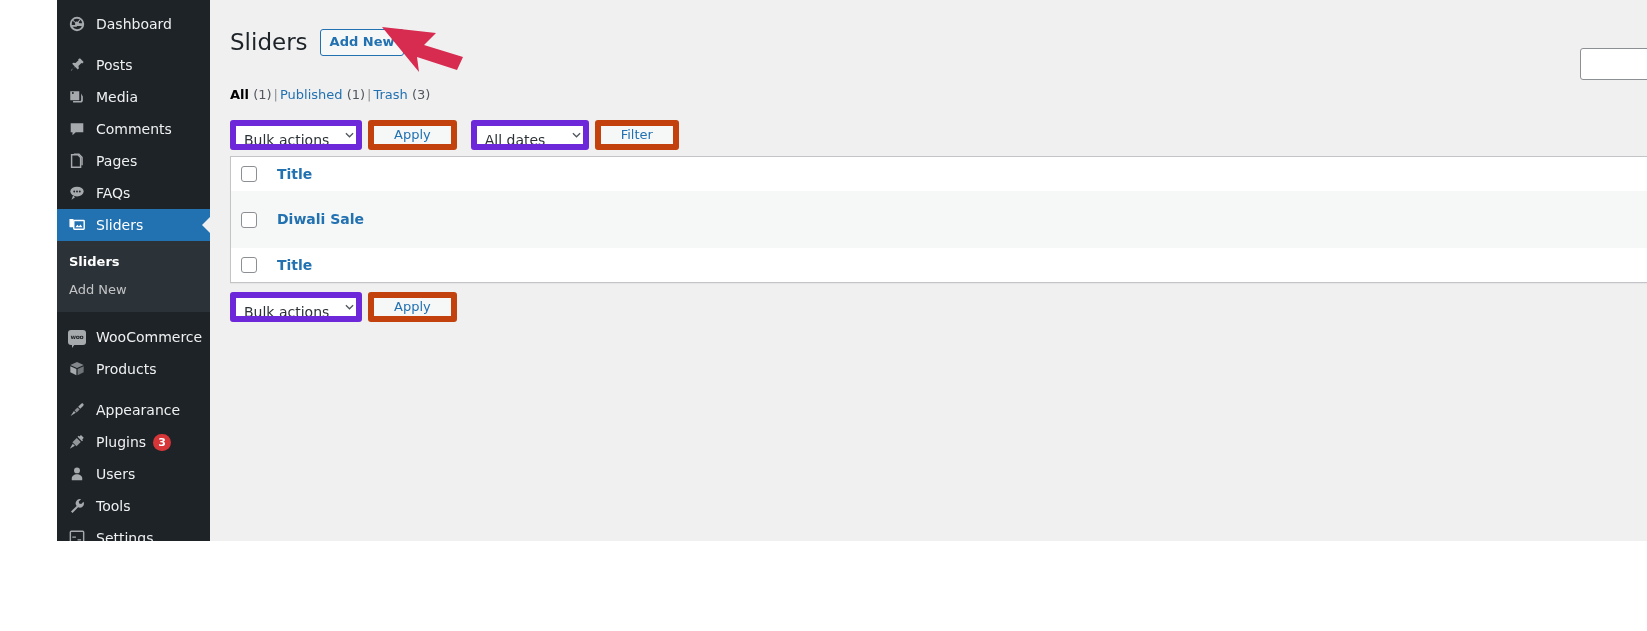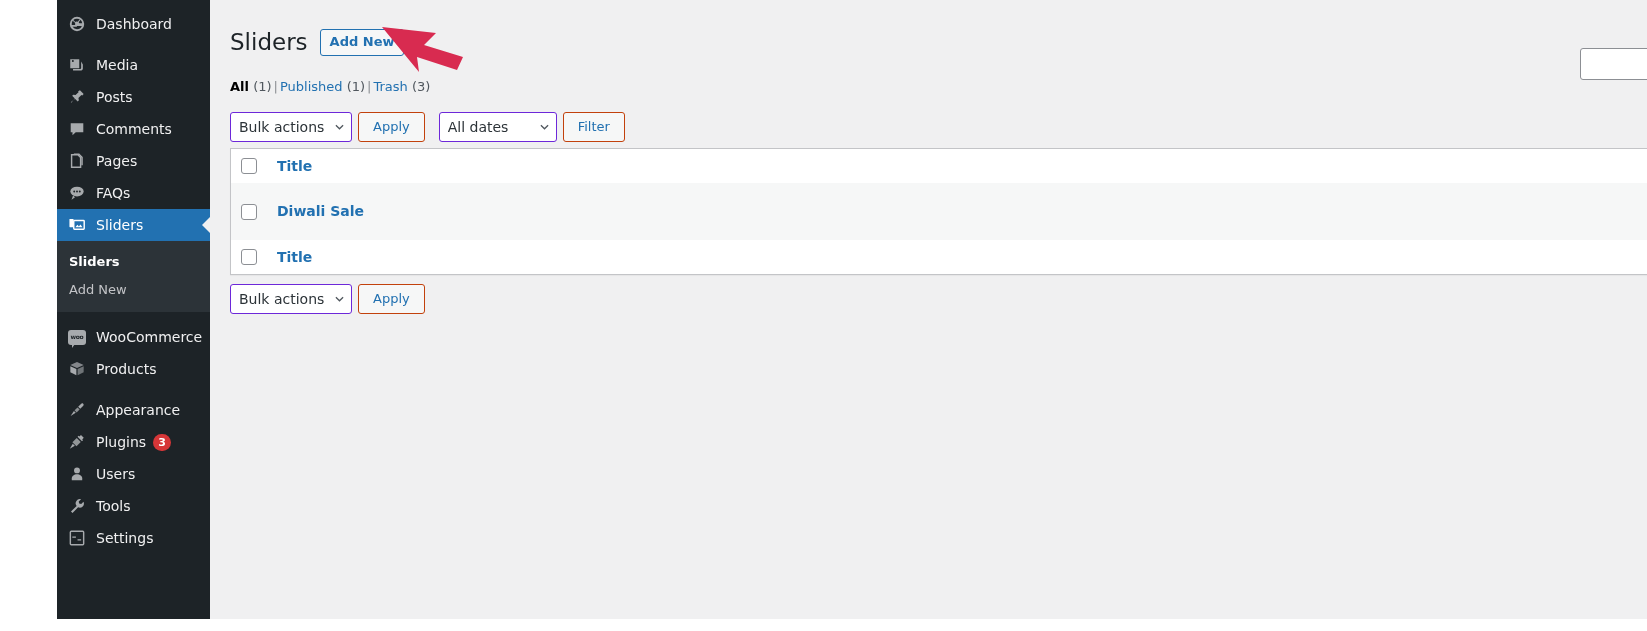--- a/index.html
+++ b/index.html
@@ -3,21 +3,21 @@
 <meta charset="utf-8">
 <style>
   * { box-sizing: border-box; margin: 0; padding: 0; }
   html, body {
     width: 1647px; height: 631px;
     overflow: hidden;
     background: #ffffff;
     font-family: "DejaVu Sans", "Liberation Sans", sans-serif;
     -webkit-font-smoothing: antialiased;
   }
-  #screen { position: relative; width: 1647px; height: 619px; background: #0ea5e9; overflow: hidden; }
+  #screen { position: relative; width: 1647px; height: 541px; background: #0ea5e9; overflow: hidden; }
 
   
   .gutter { position: absolute; left: 0; top: 0; width: 57px; height: 631px; background: #ffffff; }
 
   
   #adminmenu {
     position: absolute; left: 57px; top: 0; width: 153px; height: 631px;
     background: #1d2327; color: #f0f0f1;
     font-size: 14px; line-height: 1;
   }
@@ -78,46 +78,46 @@
   }
   .page-title-action {
     margin-left: 12px; margin-top: 4px;
     display: inline-block; padding: 2px 9px 3px 9px;
     border: 1px solid #2271b1; border-radius: 3px; background: #f6f7f7;
     color: #2271b1; font-size: 13px; font-weight: 600; line-height: 1.6;
     text-decoration: none; cursor: pointer;
   }
 
   .subsubsub {
-    list-style: none; margin: 12px 0 0 0; padding: 0;
+    list-style: none; margin: 20px 0 0 0; padding: 0;
     font-size: 13px; color: #50575e; line-height: 2;
   }
   .subsubsub li { display: inline-block; margin: 0; }
   .subsubsub a { color: #2271b1; text-decoration: none; }
   .subsubsub a.current { color: #000; font-weight: 600; }
   .subsubsub .count { color: #50575e; }
   .subsubsub .sep { color: #8c8f94; padding: 0 2px; }
 
   .tablenav { position: relative; height: 30px; margin: 12px 0 0 0; display: flex; align-items: center; }
   .tablenav.bottom { margin-top: 9px; }
 
   select.wp-select {
     -webkit-appearance: none; appearance: none;
     height: 30px; min-width: 118px; padding: 0 26px 0 8px;
-    border: 1px solid #6d28d9; border-radius: 3px; background: #fff;
+    border: 6px solid #6d28d9; border-radius: 3px; background: #fff;
     color: #2c3338; font-size: 14px; font-family: inherit; line-height: 28px;
     cursor: pointer;
   }
   .select-wrap { position: relative; display: inline-block; margin-right: 6px; }
   .select-wrap .chev {
     position: absolute; right: 8px; top: 50%; margin-top: -3px;
     width: 9px; height: 6px; pointer-events: none; color: #50575e;
   }
   .button {
-    height: 30px; padding: 0 14px; border: 1px solid #c2410c; border-radius: 3px;
+    height: 30px; padding: 0 20px; border: 6px solid #c2410c; border-radius: 3px;
     background: #f6f7f7; color: #2271b1; font-size: 13px; font-family: inherit;
     line-height: 28px; cursor: pointer; display: inline-flex; align-items: center;
   }
   .mr14 { margin-right: 14px; }
 
   .search-box { position: absolute; right: -133px; top: 48px; display: flex; }
   .search-box input {
     width: 200px; height: 32px; padding: 0 8px;
     border: 1px solid #8c8f94; border-radius: 3px; background: #fff;
     font-size: 14px; font-family: inherit; color: #2c3338;
@@ -169,34 +169,34 @@
           </svg>
       </span>
       <span class="mlabel">Dashboard</span>
     </div>
 
     <div class="menu-gap"></div>
 
     <div class="menu-item">
       <span class="micon">
         <svg width="18" height="18" viewBox="0 0 20 20" fill="currentColor">
+            <path d="M13.3 2.6 17.4 6.7 15.9 8.2 14.9 7.8 11.6 11.1 12.1 13.6 10.8 14.9 7.5 11.6 3.6 16.4 3.1 15.9 7.9 12 4.6 8.7 5.9 7.4 8.4 7.9 11.7 4.6 11.3 3.6Z"></path>
+          </svg>
+      </span>
+      <span class="mlabel">Posts</span>
+    </div>
+
+    <div class="menu-item">
+      <span class="micon">
+        <svg width="18" height="18" viewBox="0 0 20 20" fill="currentColor">
             <path d="M2.5 3.5h10v10h-10zM4 11.8l2.4-3 1.7 2 2.2-2.8 1.2 3.8zM5.4 6.6a1.1 1.1 0 1 0 0-2.2 1.1 1.1 0 0 0 0 2.2z"></path>
             <path d="M14.6 6.2v6.9c0 .8-.6 1.4-1.4 1.4H5.6v1.5h9.2c.9 0 1.7-.8 1.7-1.7V9.4z"></path>
           </svg>
       </span>
       <span class="mlabel">Media</span>
-    </div>
-
-    <div class="menu-item">
-      <span class="micon">
-        <svg width="18" height="18" viewBox="0 0 20 20" fill="currentColor">
-            <path d="M13.3 2.6 17.4 6.7 15.9 8.2 14.9 7.8 11.6 11.1 12.1 13.6 10.8 14.9 7.5 11.6 3.6 16.4 3.1 15.9 7.9 12 4.6 8.7 5.9 7.4 8.4 7.9 11.7 4.6 11.3 3.6Z"></path>
-          </svg>
-      </span>
-      <span class="mlabel">Posts</span>
     </div>
 
     <div class="menu-item">
       <span class="micon">
         <svg width="18" height="18" viewBox="0 0 20 20" fill="currentColor">
             <path d="M3 3.5h14v10H8.6L5 17v-3.5H3z"></path>
           </svg>
       </span>
       <span class="mlabel">Comments</span>
     </div>

